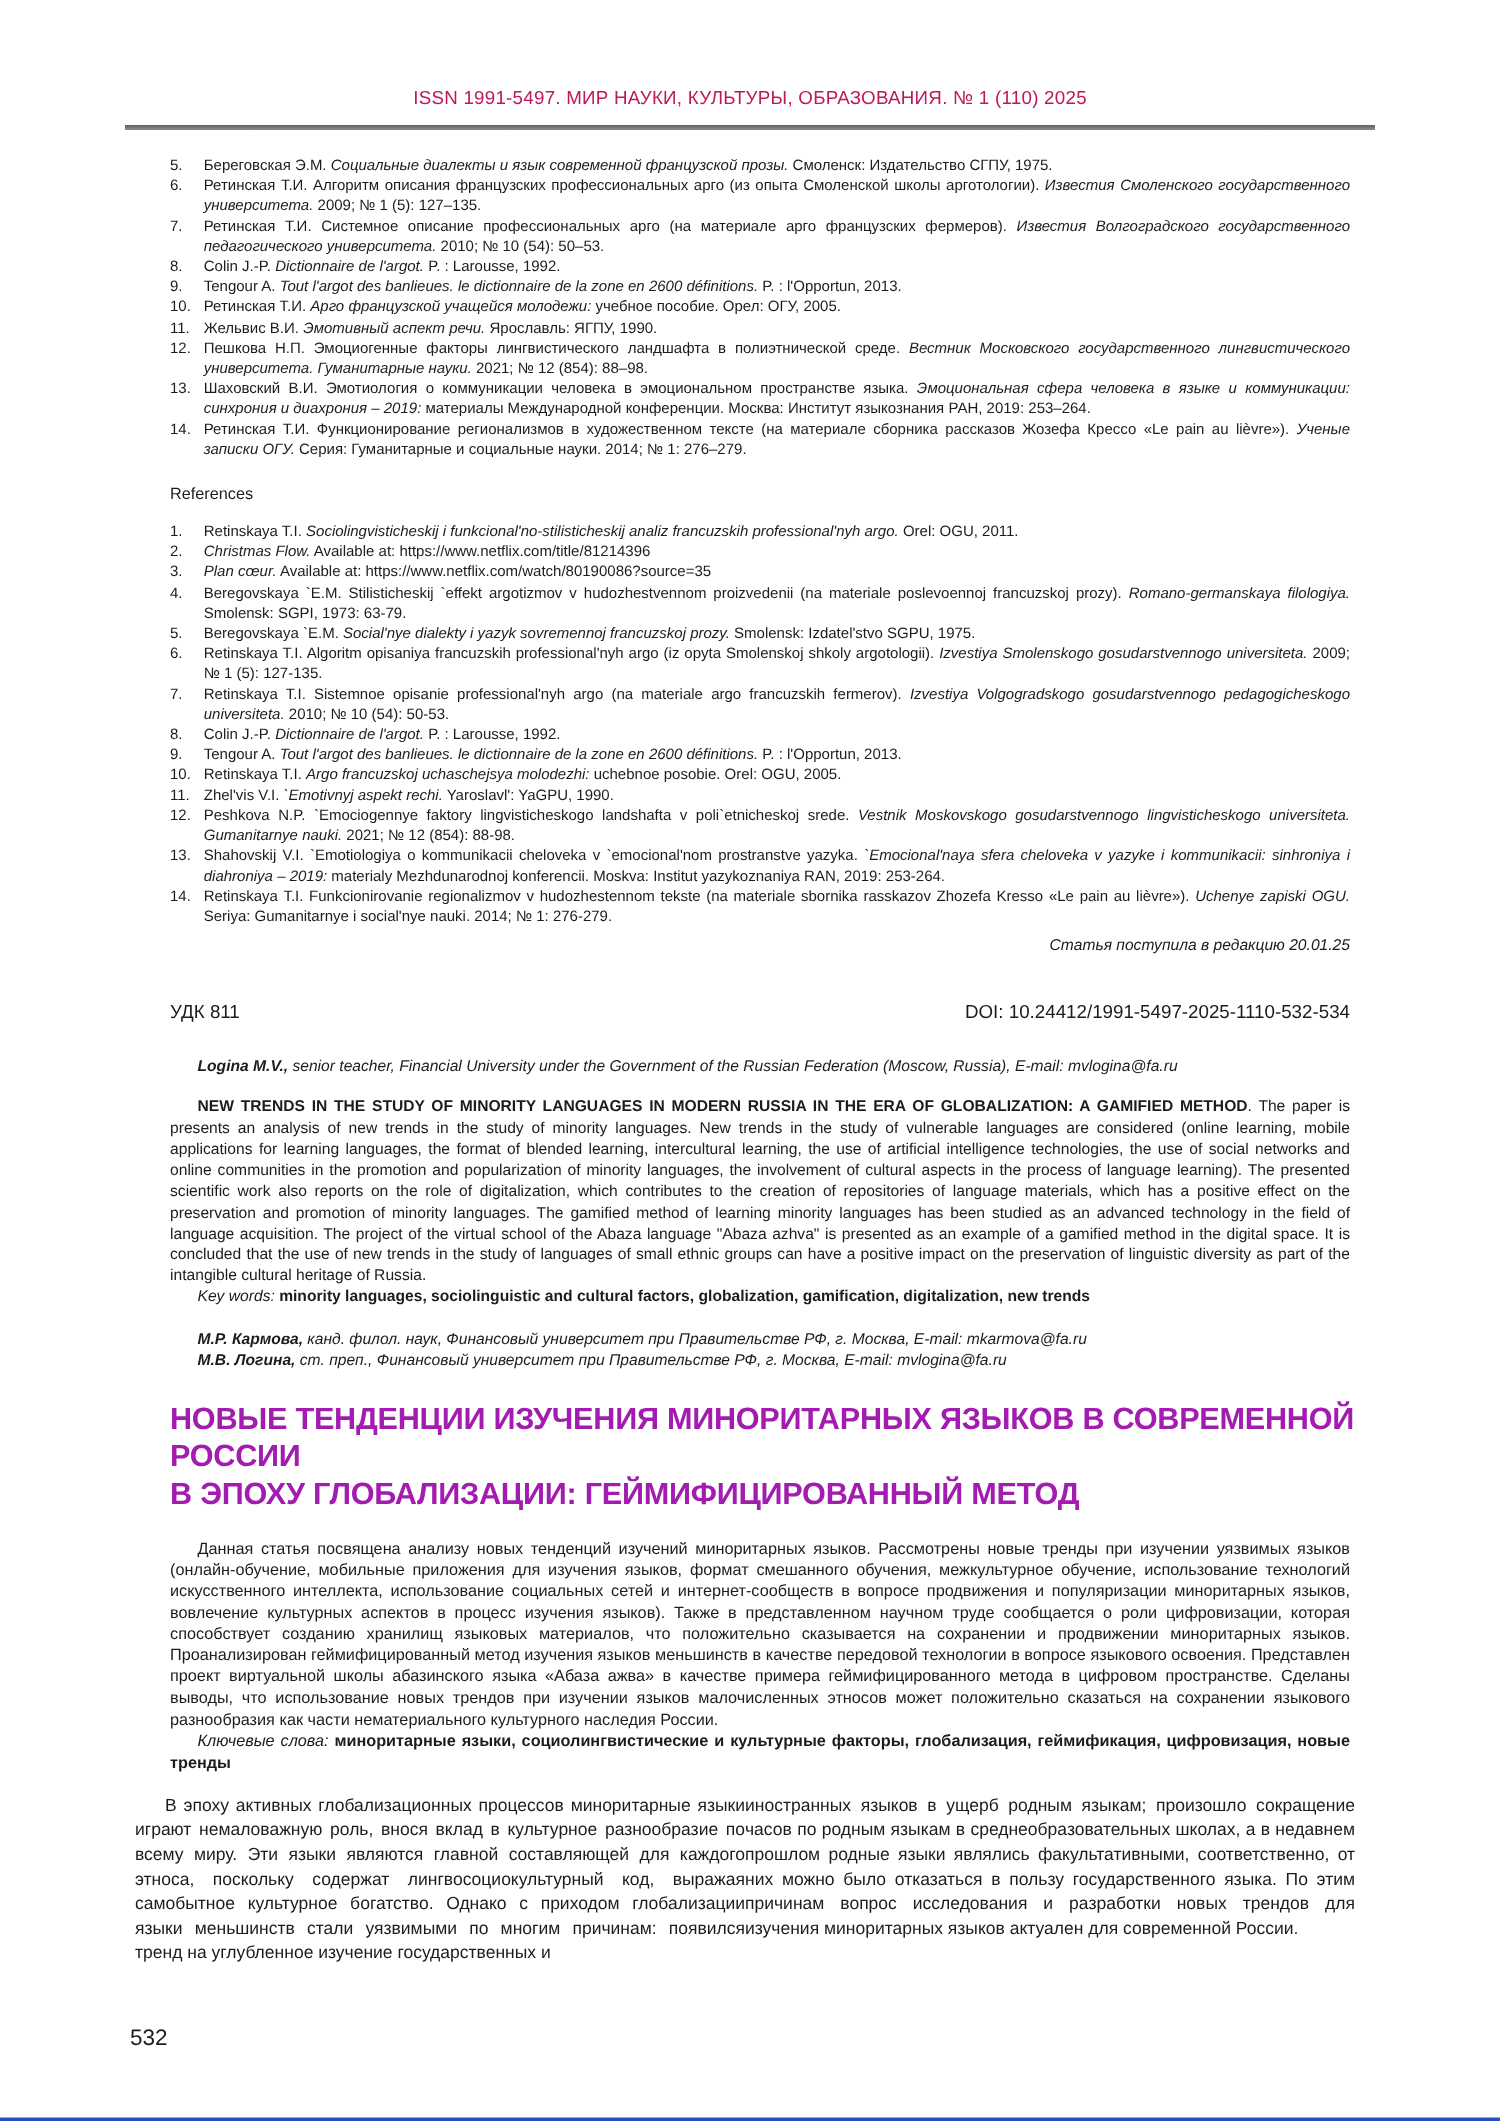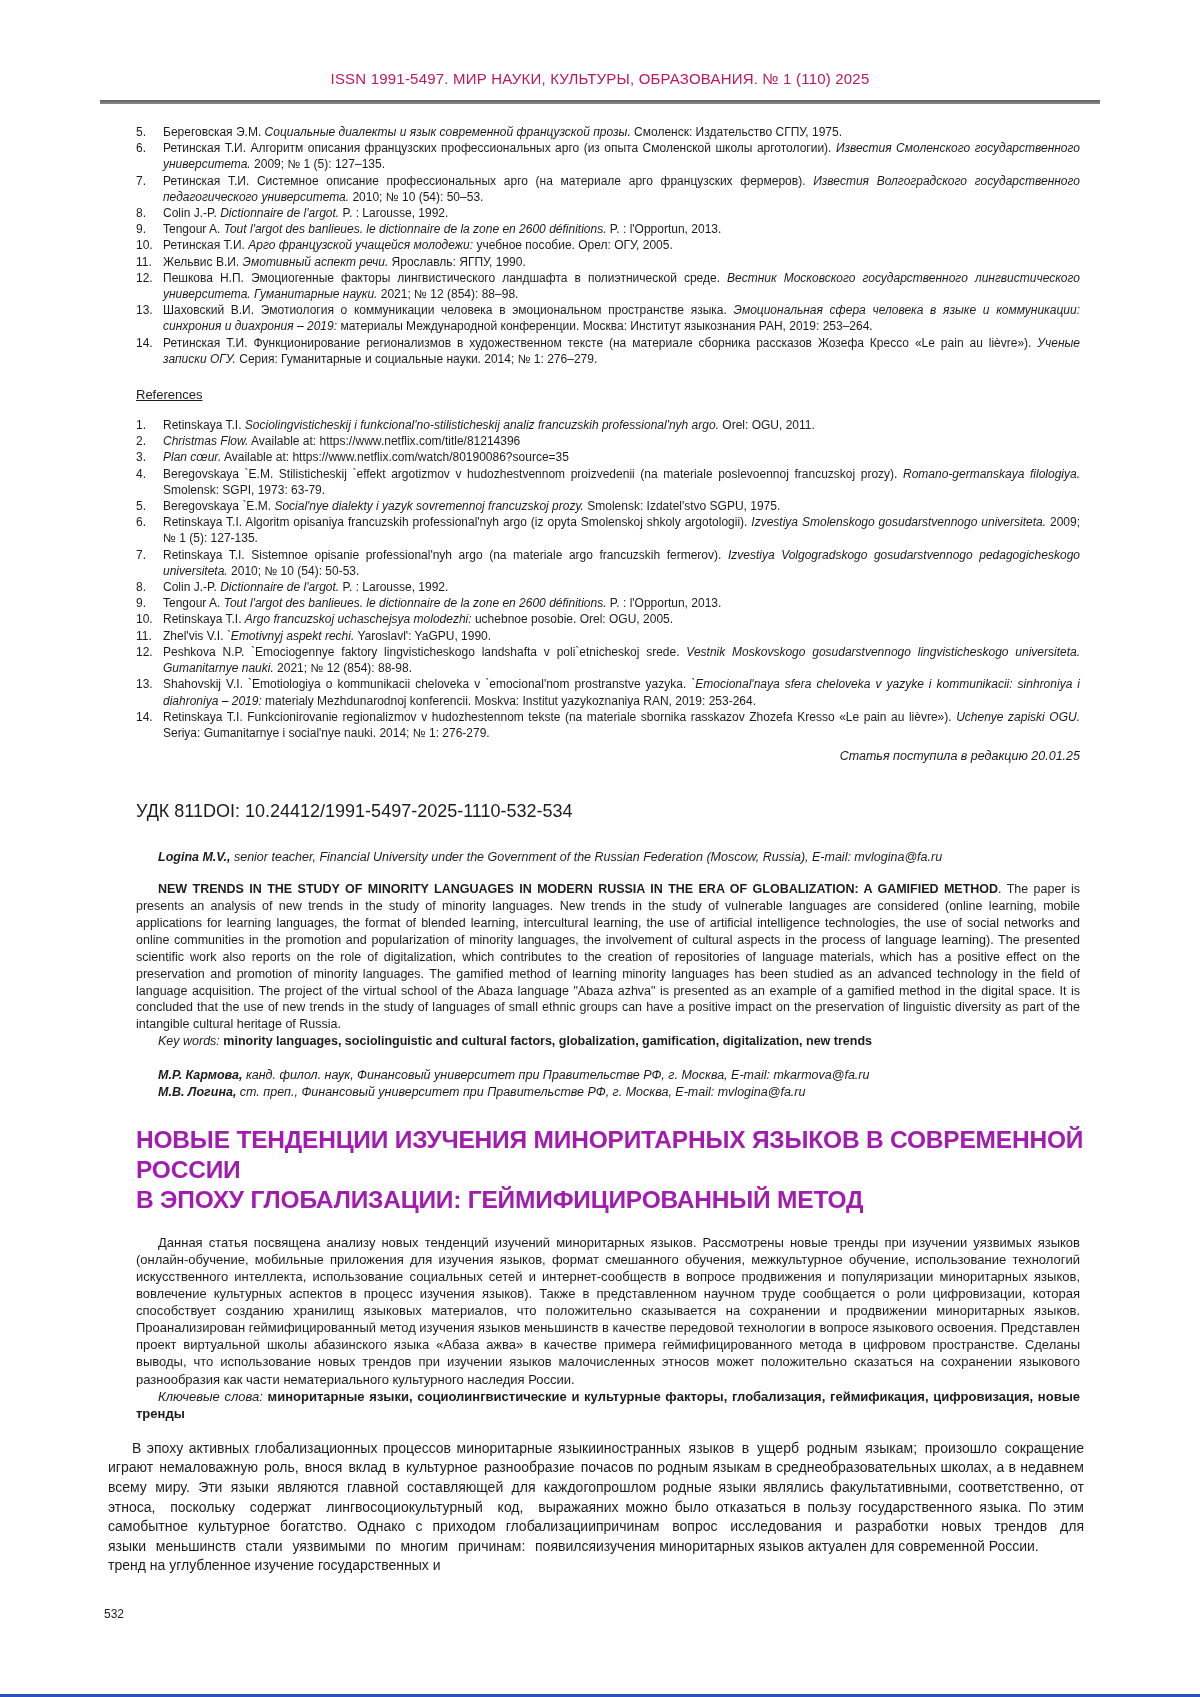--- a/index.html
+++ b/index.html
@@ -13,44 +13,44 @@
   }
   .header-rule{
     width:1000px;margin:13px auto 0;height:4px;
     background:linear-gradient(#5f5f5f,#8d8d8d);
   }
   
   .bib-list{margin:20px 120px 0 136px;font-size:12px;line-height:16.2px;}
   .bib-item{display:flex;}
   .bib-num{flex:0 0 27px;}
   .bib-text{flex:1;text-align:justify;}
-  .refs-heading{margin:20px 120px 4px 136px;font-size:13px;text-decoration:underline;}
+  .refs-heading{margin:20px 120px 4px 136px;font-size:13px;}
   .refs-list{margin:15px 120px 0 136px;}
   
   .sg-n{font-style:normal;font-weight:normal;}
   .sg-i{font-style:italic;}
   .sg-b{font-weight:bold;}
   .sg-bi{font-weight:bold;font-style:italic;}
   .received-note{margin:8px 120px 0 136px;text-align:right;font-style:italic;font-size:12.5px;}
-  .meta-row{margin:38px 120px 0 136px;display:flex;font-size:18px;}
+  .meta-row{margin:38px 120px 0 136px;display:flex;justify-content:space-between;font-size:15px;}
   .authors-en{margin:27px 120px 0 158px;font-size:12.5px;line-height:17px;font-style:italic;}
   .abstract-en{margin:15px 120px 0 136px;font-size:12.5px;line-height:16.9px;text-align:justify;text-indent:22px;}
   .keywords-en{margin:0 120px 0 136px;font-size:12.5px;line-height:16.9px;text-indent:22px;}
   .authors-ru{margin:17px 120px 0 158px;font-size:12.5px;line-height:17px;font-style:italic;}
   .title-ru{
     margin:24px 110px 0 136px;font-size:24.5px;font-weight:bold;line-height:1.22;
     white-space:pre-line;letter-spacing:-0.2px;color:#a21caf;
   }
   .abstract-ru{margin:19px 120px 0 136px;font-size:13px;line-height:17.1px;text-align:justify;text-indent:22px;}
   .keywords-ru{margin:0 120px 0 136px;font-size:13px;line-height:17.1px;text-align:justify;text-indent:22px;}
   .body-columns{margin:17px 116px 0 108px;display:flex;font-size:14px;line-height:19.6px;}
   .body-col{flex:1;text-align:justify;}
   .body-col p{margin:0;}
   .body-col .indent{text-indent:24px;}
-  .page-number{position:absolute;left:104px;bottom:76px;font-size:12px;}
+  .page-number{position:absolute;left:104px;bottom:56px;font-size:18px;}
   .bottom-bar{position:absolute;left:0;bottom:0;width:100%;height:3px;}
   p{margin:0;}
 </style>
 </head>
 <body>
 
 <header>
   <div class="issn-line">ISSN 1991-5497. МИР НАУКИ, КУЛЬТУРЫ, ОБРАЗОВАНИЯ.  № 1 (110) 2025</div>
   <div class="header-rule" style="background: linear-gradient(rgb(95, 95, 95), rgb(141, 141, 141));"></div>
 </header>

